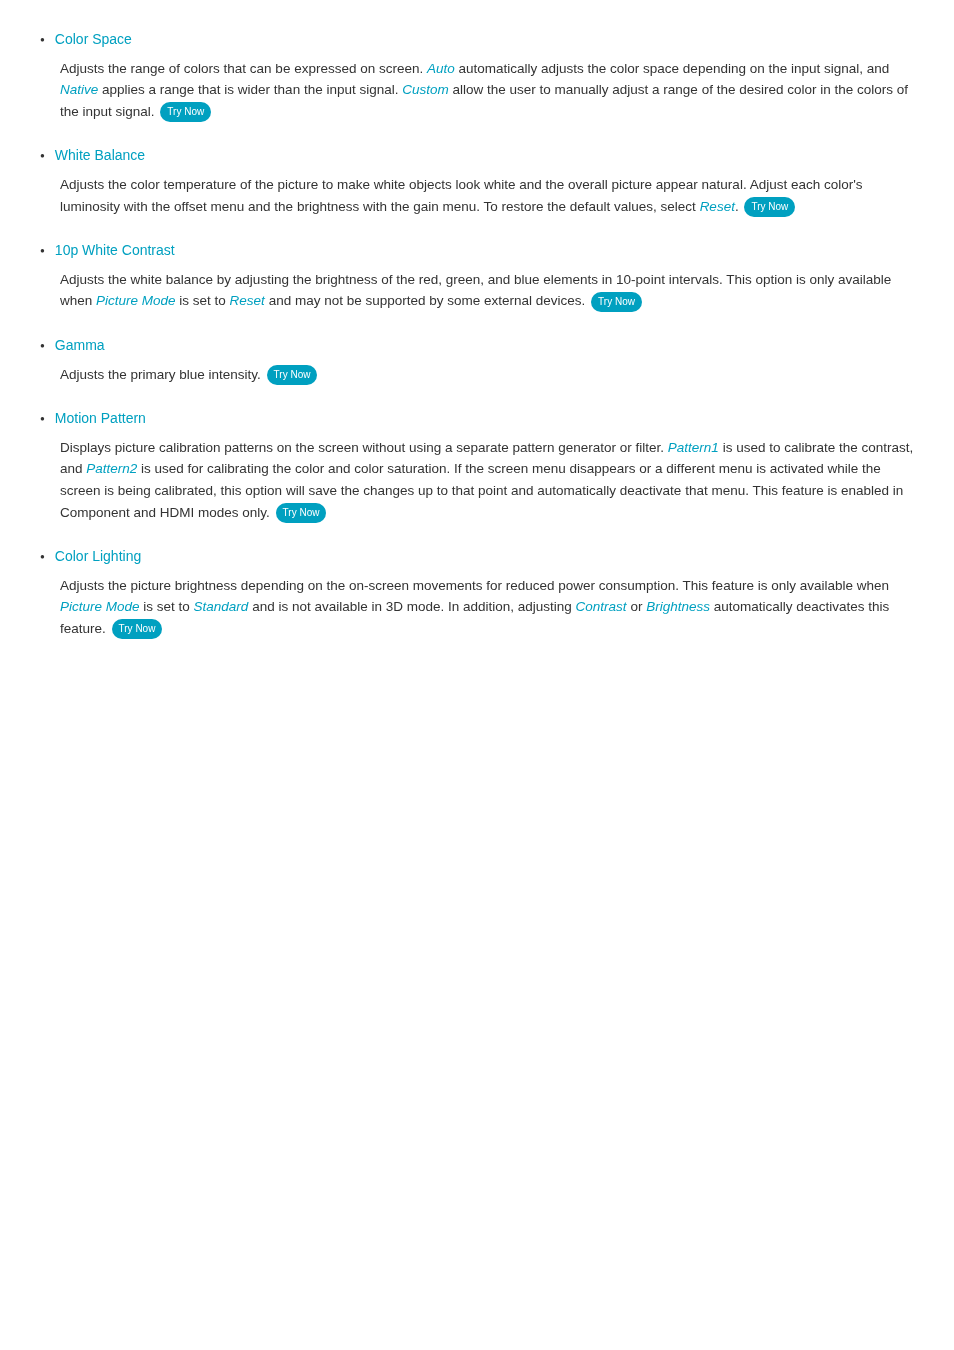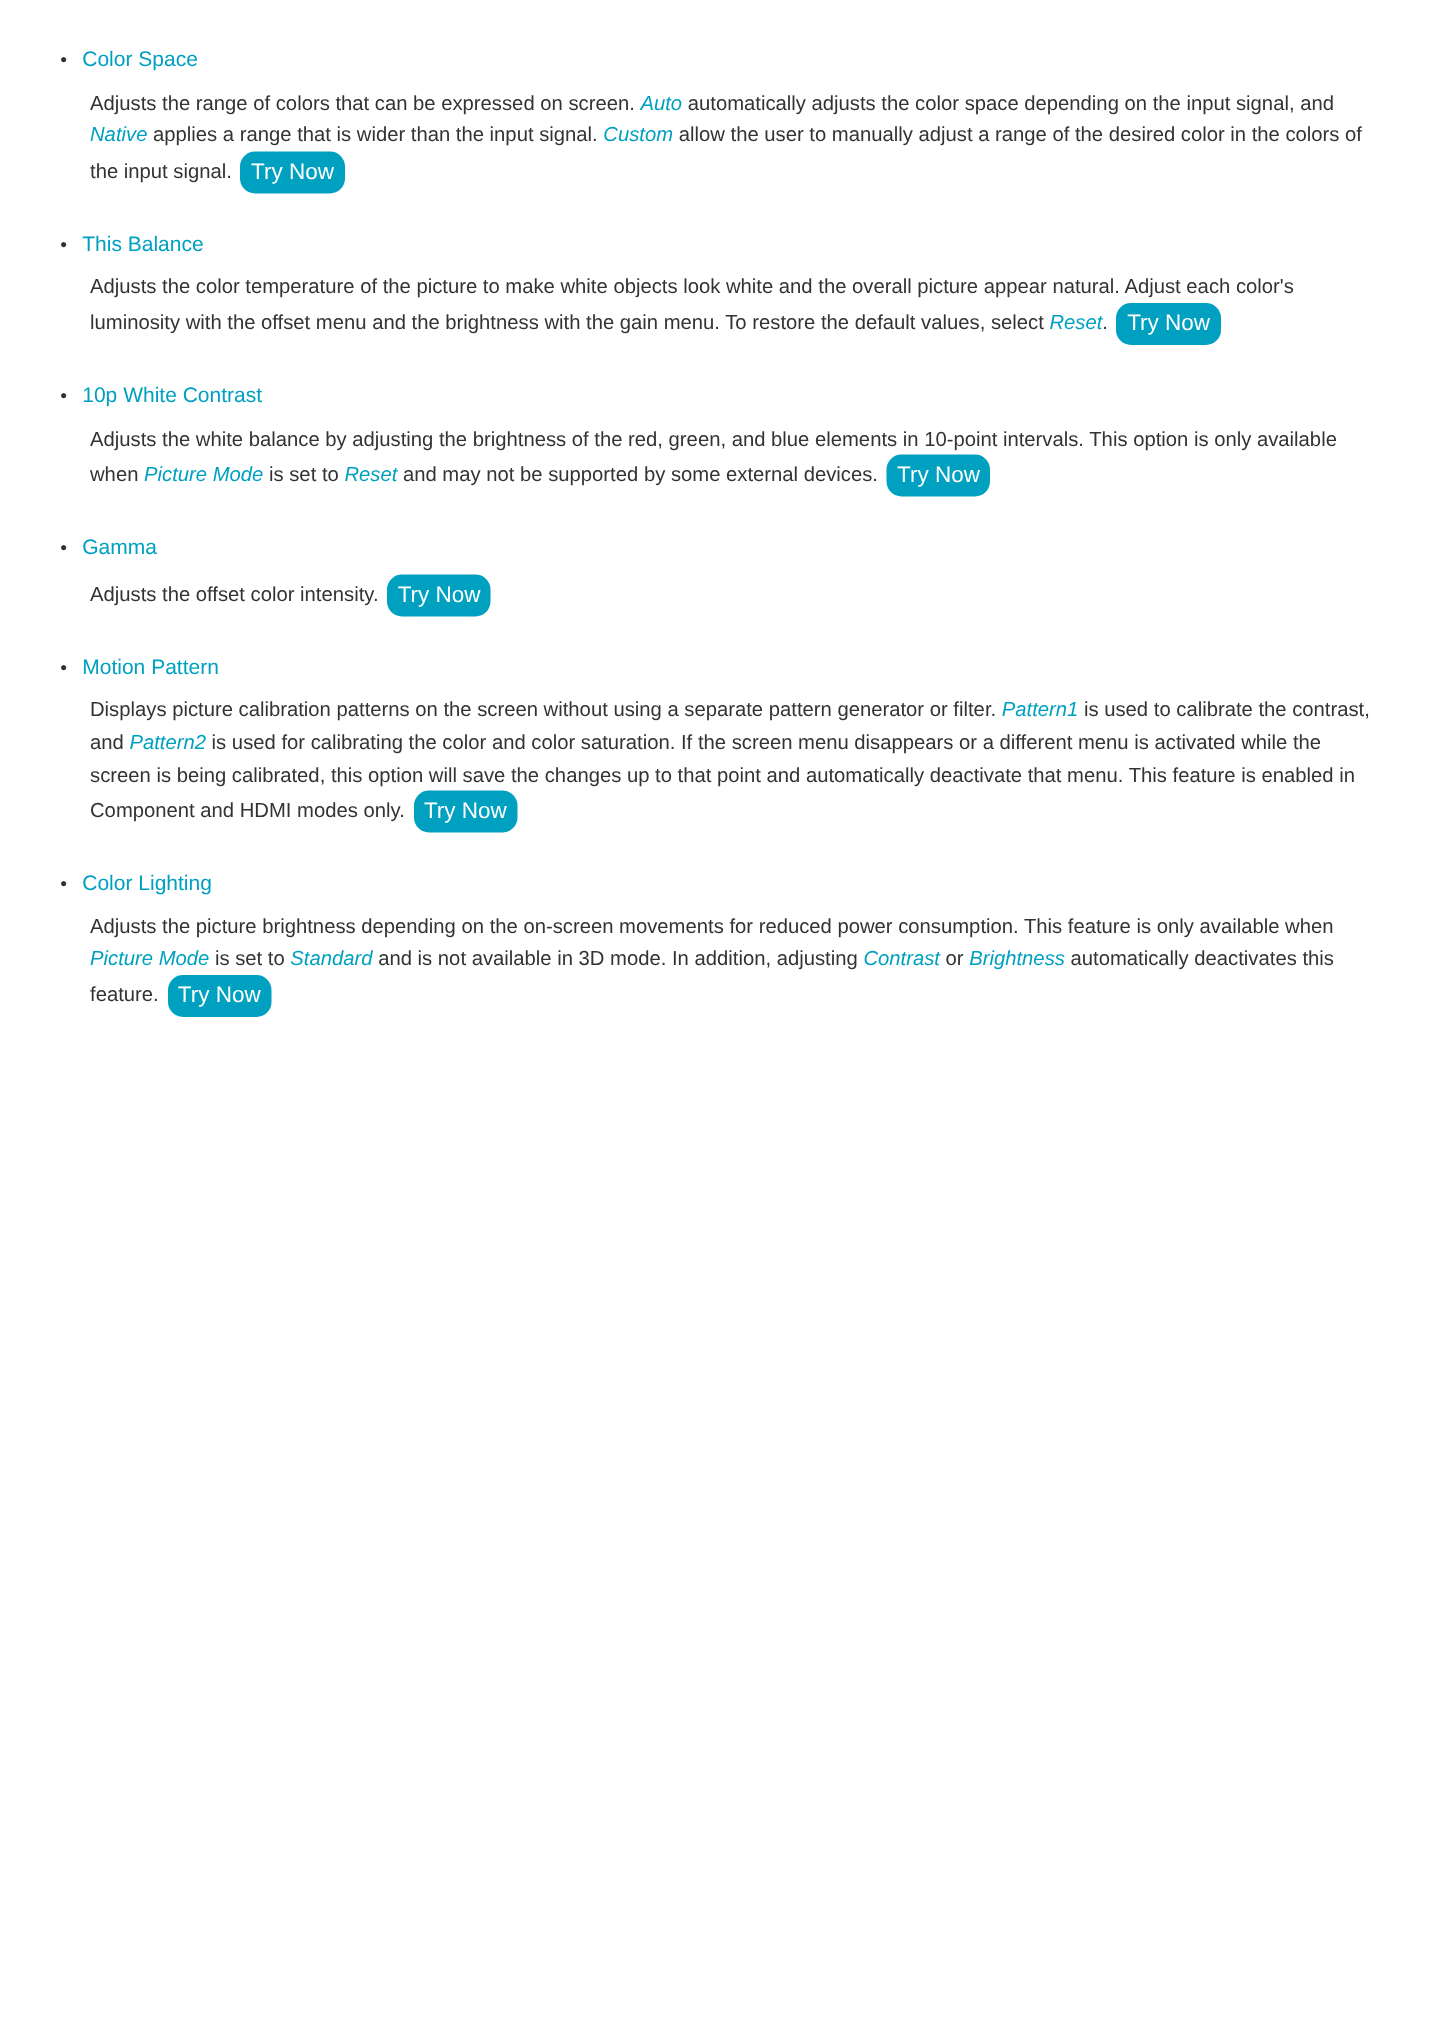--- a/index.html
+++ b/index.html
@@ -53,21 +53,21 @@
     .link {
       color: #00a0c0;
       text-decoration: none;
       font-style: italic;
     }
 
     .try-now {
       display: inline-block;
       background-color: #00a0c0;
       color: #ffffff;
-      font-size: 15px;
+      font-size: 10px;
       padding: 2px 7px;
       border-radius: 10px;
       margin-left: 2px;
       vertical-align: middle;
       cursor: pointer;
     }
   </style>
 </head>
 <body>
 
@@ -75,37 +75,37 @@
     <div class="section">
       <div class="section-header">
         <span class="bullet">●</span>
         <span class="section-title">Color Space</span>
       </div>
       <div class="section-body"><span>Adjusts the range of colors that can be expressed on screen. </span><a class="link" href="#">Auto</a><span> automatically adjusts the color space depending on the input signal, and </span><a class="link" href="#">Native</a><span> applies a range that is wider than the input signal. </span><a class="link" href="#">Custom</a><span> allow the user to manually adjust a range of the desired color in the colors of the input signal. </span><span class="try-now">Try Now</span></div>
     </div>
     <div class="section">
       <div class="section-header">
         <span class="bullet">●</span>
-        <span class="section-title">This Balance</span>
+        <span class="section-title">White Balance</span>
       </div>
       <div class="section-body"><span>Adjusts the color temperature of the picture to make white objects look white and the overall picture appear natural. Adjust each color's luminosity with the offset menu and the brightness with the gain menu. To restore the default values, select </span><a class="link" href="#">Reset</a><span>. </span><span class="try-now">Try Now</span></div>
     </div>
     <div class="section">
       <div class="section-header">
         <span class="bullet">●</span>
         <span class="section-title">10p White Contrast</span>
       </div>
       <div class="section-body"><span>Adjusts the white balance by adjusting the brightness of the red, green, and blue elements in 10-point intervals. This option is only available when </span><a class="link" href="#">Picture Mode</a><span> is set to </span><a class="link" href="#">Reset</a><span> and may not be supported by some external devices. </span><span class="try-now">Try Now</span></div>
     </div>
     <div class="section">
       <div class="section-header">
         <span class="bullet">●</span>
         <span class="section-title">Gamma</span>
       </div>
-      <div class="section-body"><span>Adjusts the offset color intensity. </span><span class="try-now">Try Now</span></div>
+      <div class="section-body"><span>Adjusts the primary blue intensity. </span><span class="try-now">Try Now</span></div>
     </div>
     <div class="section">
       <div class="section-header">
         <span class="bullet">●</span>
         <span class="section-title">Motion Pattern</span>
       </div>
       <div class="section-body"><span>Displays picture calibration patterns on the screen without using a separate pattern generator or filter. </span><a class="link" href="#">Pattern1</a><span> is used to calibrate the contrast, and </span><a class="link" href="#">Pattern2</a><span> is used for calibrating the color and color saturation. If the screen menu disappears or a different menu is activated while the screen is being calibrated, this option will save the changes up to that point and automatically deactivate that menu. This feature is enabled in Component and HDMI modes only. </span><span class="try-now">Try Now</span></div>
     </div>
     <div class="section">
       <div class="section-header">

